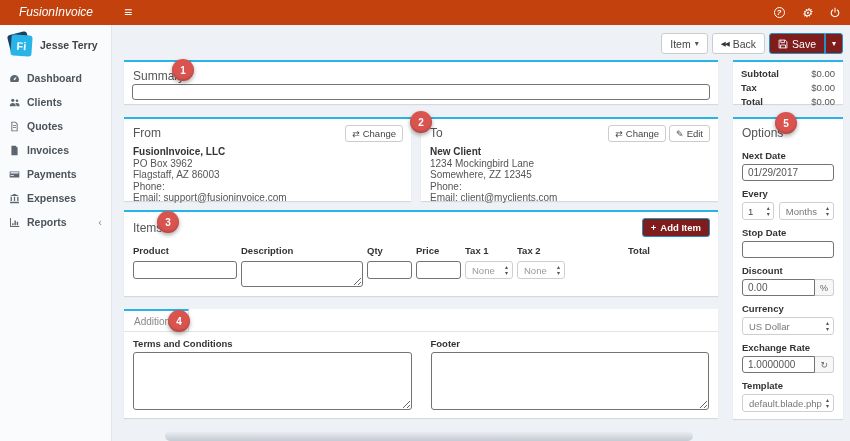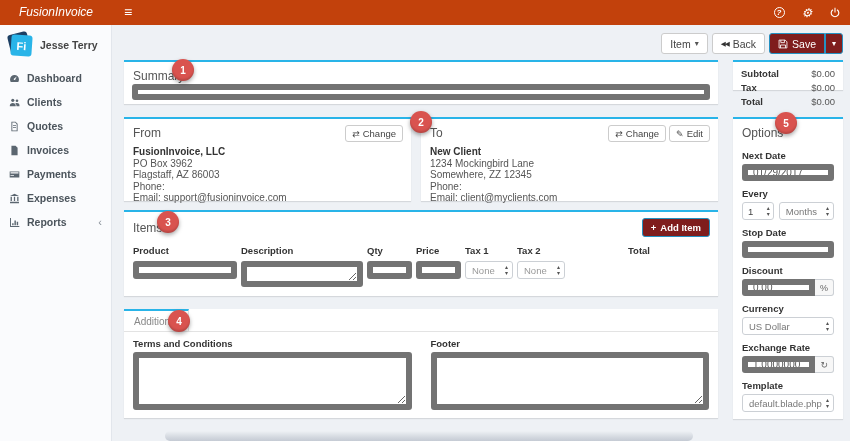--- a/index.html
+++ b/index.html
@@ -43,23 +43,23 @@
   .split .btn-primary:first-child{border-top-right-radius:0;border-bottom-right-radius:0;}
   .split .btn-primary:last-child{border-top-left-radius:0;border-bottom-left-radius:0;border-left:1px solid #2391c2;padding:0 6px;}
   
   .panel{position:absolute;background:#fff;border-top:2px solid #29b4e8;box-shadow:0 1px 1px rgba(0,0,0,0.1);}
   .panel-title{font-size:12px;color:#555;padding:7px 9px 3px 9px;}
   .p-summary{left:11px;top:35px;width:594px;height:44px;}
   .p-from{left:11px;top:92px;width:287px;height:84px;}
   .p-to{left:308px;top:92px;width:297px;height:84px;}
   .p-items{left:11px;top:185px;width:594px;height:86px;}
   .p-additional{left:11px;top:284px;width:594px;height:109px;border-top:none;box-shadow:0 1px 1px rgba(0,0,0,0.1);}
-  .p-totals{left:620px;top:35px;width:110px;height:30px;padding:5px 8px;}
+  .p-totals{left:620px;top:35px;width:110px;height:44px;padding:5px 8px;}
   .p-options{left:620px;top:92px;width:110px;height:302px;}
-  input[type=text], textarea{border:6px solid #737373;border-radius:3px;font-family:inherit;font-size:10px;color:#555;padding:2px 5px;background:#fff;outline:none;}
+  input[type=text], textarea{border:1px solid #737373;border-radius:3px;font-family:inherit;font-size:10px;color:#555;padding:2px 5px;background:#fff;outline:none;}
   .summary-input{position:absolute;left:8px;top:22px;width:578px;height:16px;}
   
   .card-head{display:flex;align-items:flex-start;padding:6px 8px 0 9px;}
   .card-head .panel-title{padding:1px 0 0 0;}
   .card-head .hbtns{margin-left:auto;display:flex;gap:3px;}
   .btn-xs{height:17px;padding:0 6px;font-size:9.5px;border:1px solid #ccc;background:#fff;border-radius:3px;color:#444;display:inline-flex;align-items:center;gap:3px;cursor:pointer;}
   .btn-xs .gl{font-size:9px;}
   .addr{padding:4px 9px 0 9px;font-size:10px;color:#555;line-height:11.5px;}
   .addr .addr-name{font-weight:bold;color:#333;}
   

